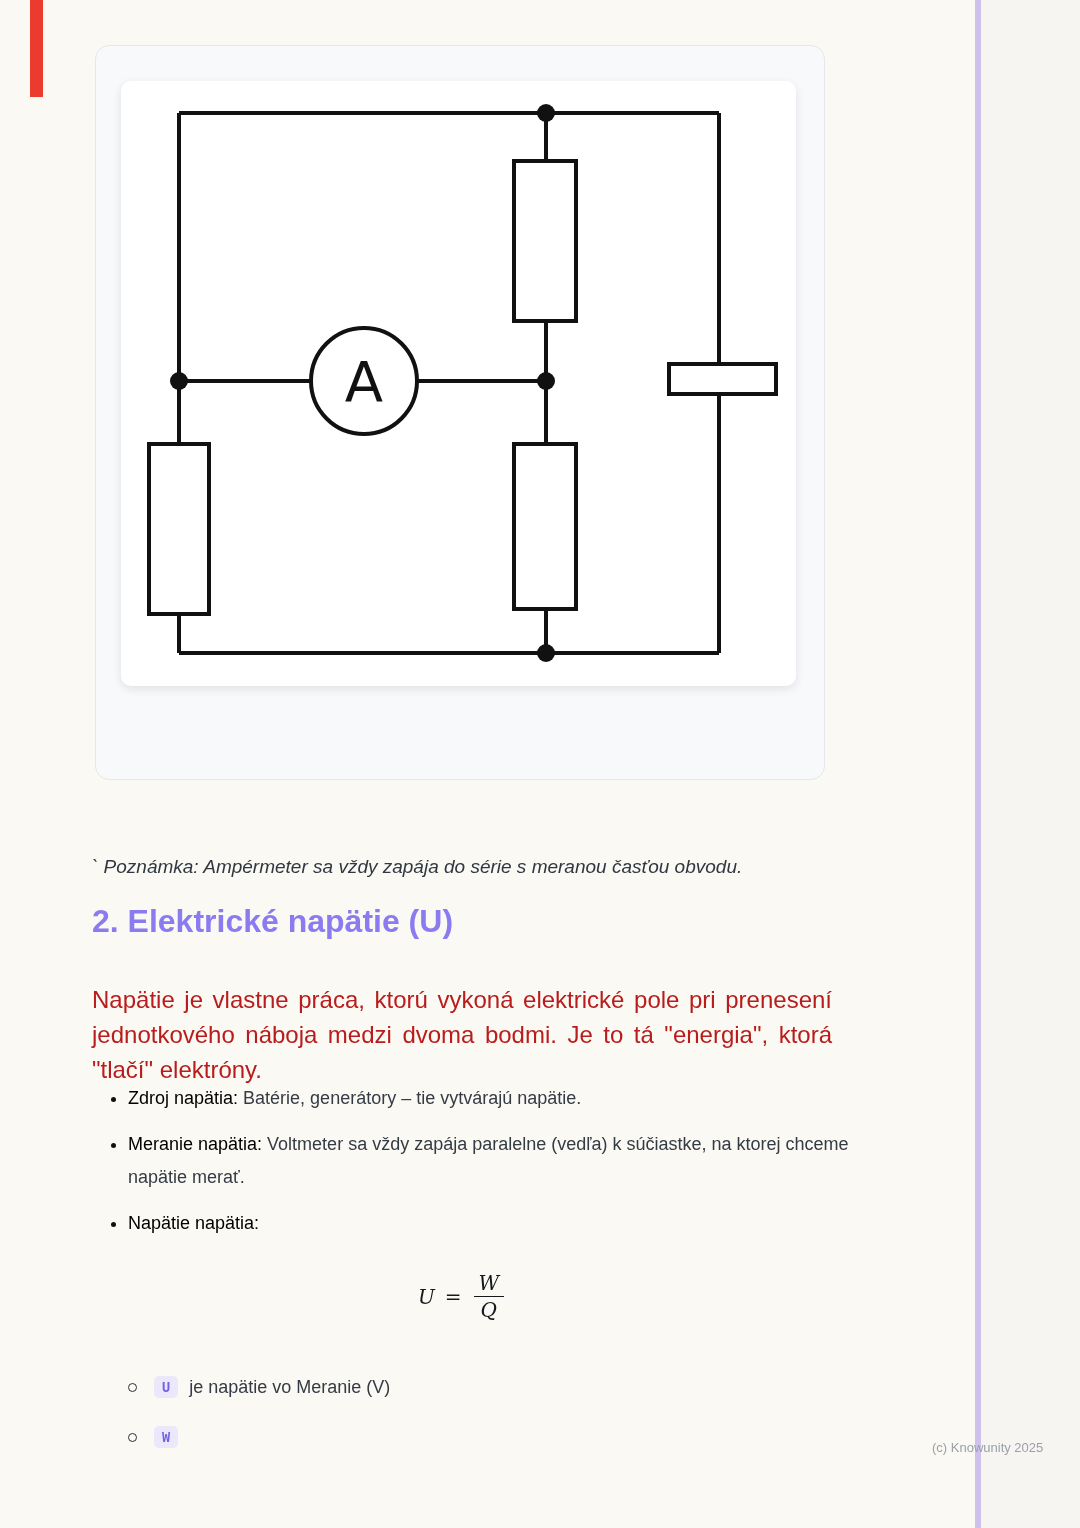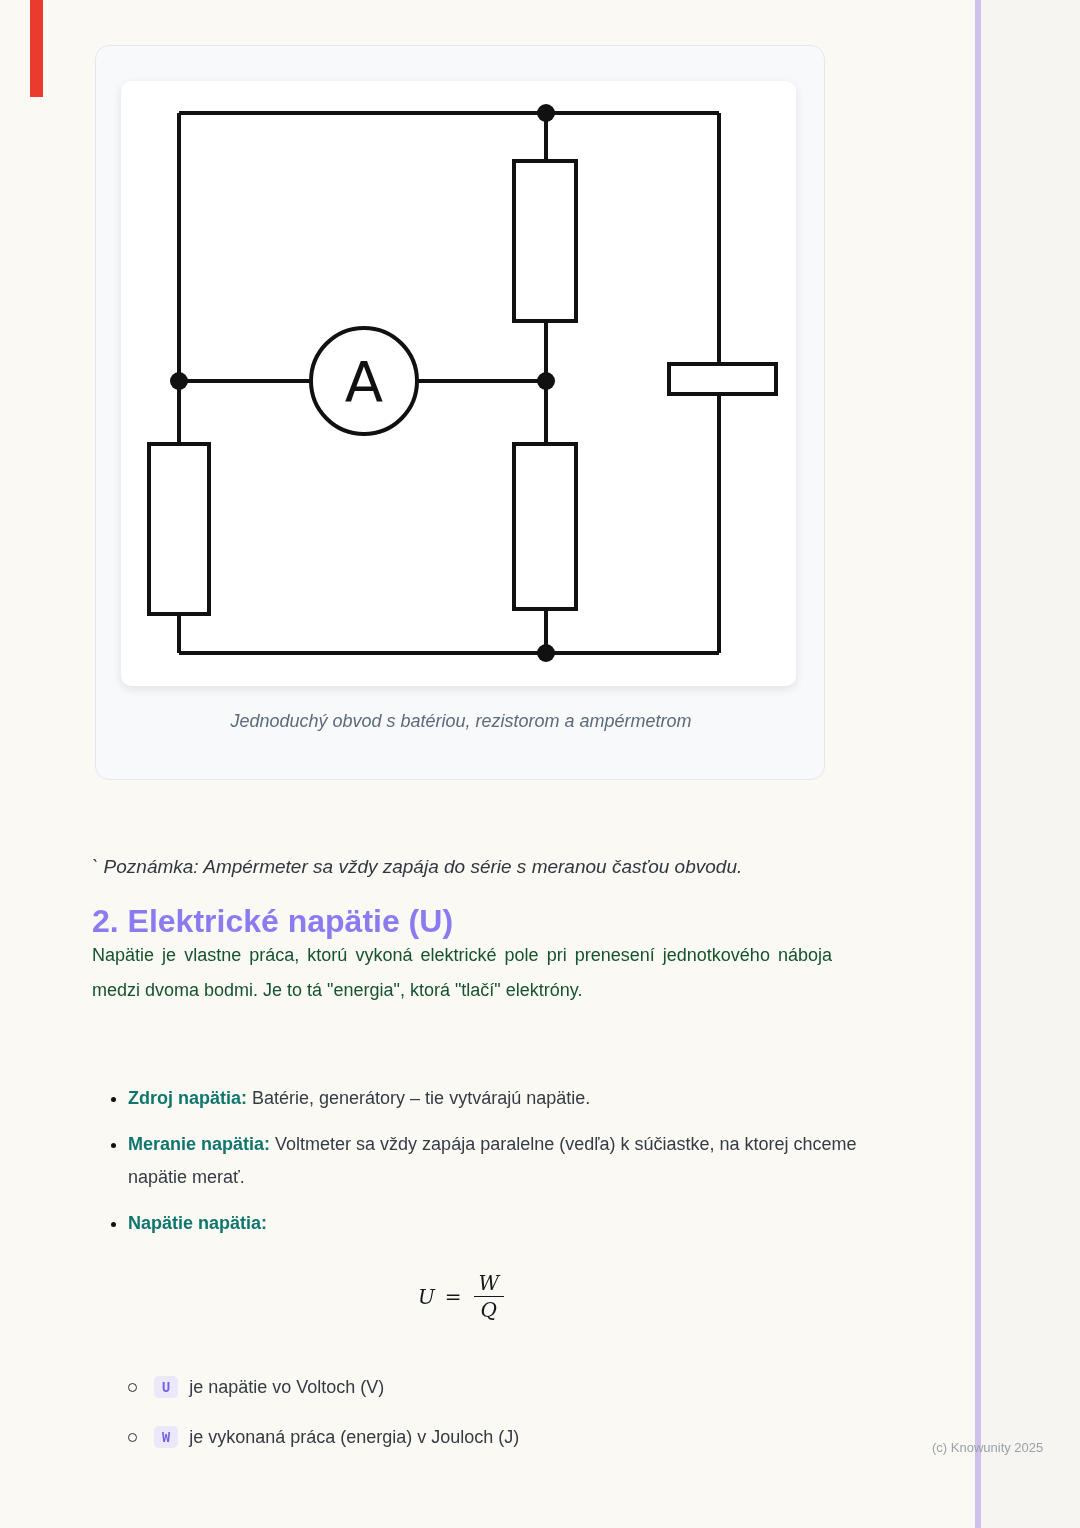--- a/index.html
+++ b/index.html
@@ -29,30 +29,30 @@
 
   .note{
     position:absolute;left:92px;top:840px;width:745px;
     font-style:italic;font-size:19px;color:#2F3740;margin-top:16px;
   }
   .heading{
     position:absolute;left:92px;top:903px;width:745px;
     font-size:32px;font-weight:bold;color:#8A7BF0;
   }
   .intro{
-    position:absolute;left:92px;top:920px;width:740px;
-    font-size:18px;line-height:35px;text-align:justify;color:#14532d;
+    position:absolute;left:92px;top:958px;width:740px;
+    font-size:24px;line-height:35px;text-align:justify;color:#b91c1c;
   }
   .bullets{
     position:absolute;left:92px;top:1082px;width:745px;
     margin:0;padding:0 0 0 36px;list-style:disc;
   }
   .bullets li{font-size:18px;line-height:33px;margin-bottom:13px;color:#343B44;}
   .bullets li::marker{color:#111;}
-  .bold-label{font-weight:bold;color:#0f766e;}
+  .bold-label{font-weight:normal;color:#000000;}
 
   .formula{
     position:absolute;left:92px;top:1272px;width:740px;
     display:flex;align-items:center;justify-content:center;gap:10px;
     font-family:"DejaVu Serif",serif;font-size:20px;color:#14181d;
   }
   .formula .var{font-style:italic;}
   .frac{display:inline-flex;flex-direction:column;align-items:center;line-height:1.1;}
   .frac .num{font-style:italic;padding:0 7px 2px;}
   .frac .den{font-style:italic;border-top:1.6px solid #14181d;padding:2px 7px 0;}
@@ -110,21 +110,20 @@
       </g>
 
       <g fill="#111">
         <circle cx="425" cy="32" r="9"></circle>
         <circle cx="58" cy="300" r="9"></circle>
         <circle cx="425" cy="300" r="9"></circle>
         <circle cx="425" cy="572" r="9"></circle>
       </g>
     </svg>
   </div>
-  <div class="figure-caption">Jednoduchý obvod s batériou, rezistorom a ampérmetrom</div>
 </div>
 
 <div class="note">` Poznámka: Ampérmeter sa vždy zapája do série s meranou časťou obvodu.</div>
 
 <div class="heading">2. Elektrické napätie (U)</div>
 
 <p class="intro">Napätie je vlastne práca, ktorú vykoná elektrické pole pri prenesení jednotkového náboja medzi dvoma bodmi. Je to tá "energia", ktorá "tlačí" elektróny.</p>
 
 <ul class="bullets">
   <li><span class="bold-label">Zdroj napätia:</span><span> Batérie, generátory – tie vytvárajú napätie.</span></li>
@@ -138,22 +137,21 @@
   <span class="frac">
     <span class="num">W</span>
     <span class="den">Q</span>
   </span>
 </div>
 
 <div class="sub-bullets">
   <div class="sub-item">
     <span class="circle-marker"></span>
     <span class="code-chip">U</span>
-    <span class="sub-text">je napätie vo Voltoch (V)</span>
+    <span class="sub-text">je napätie vo Meranie (V)</span>
   </div>
   <div class="sub-item">
     <span class="circle-marker"></span>
     <span class="code-chip">W</span>
-    <span class="sub-text">je vykonaná práca (energia) v Jouloch (J)</span>
   </div>
 </div>
 
 <div class="watermark">(c) Knowunity 2025</div>
 
 </body></html>

